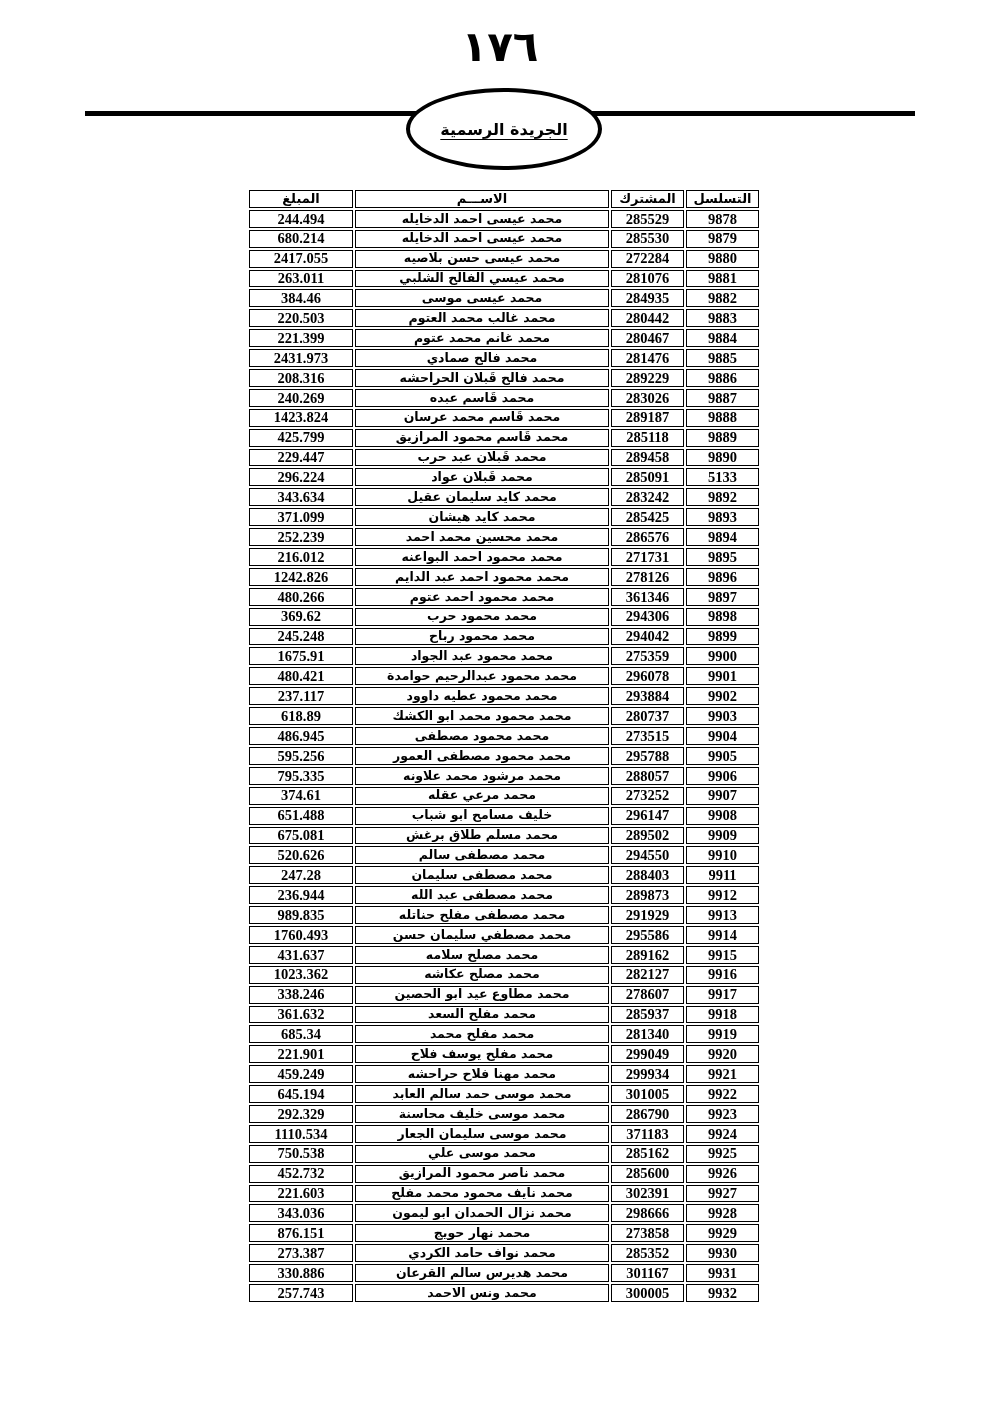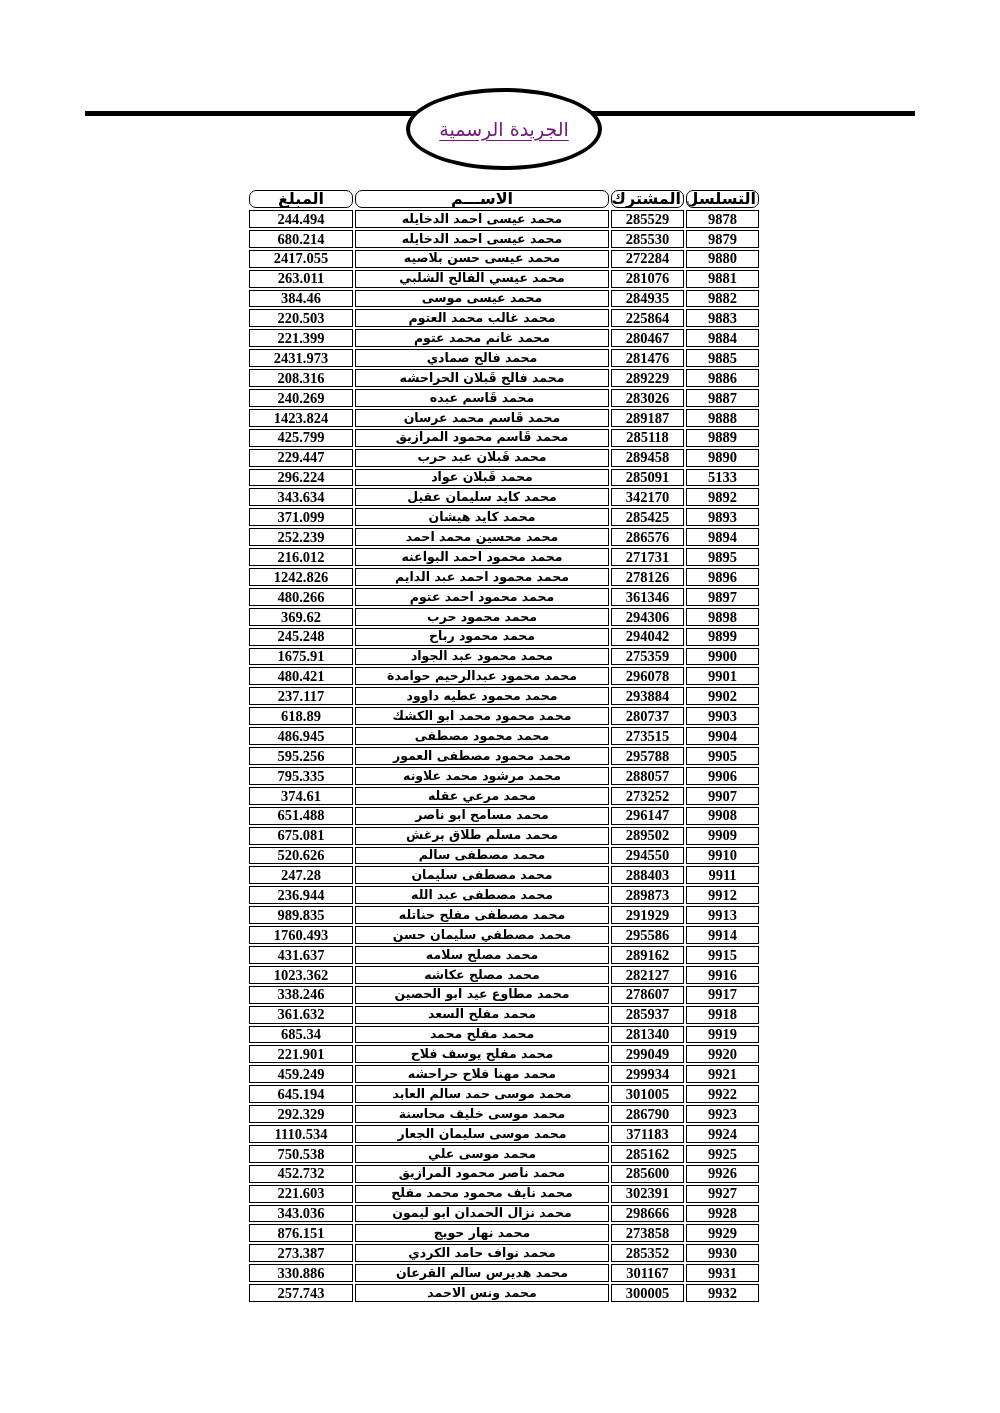--- a/index.html
+++ b/index.html
@@ -41,23 +41,23 @@
     width: 188px;
     height: 74px;
     border: 4px solid #000;
     border-radius: 50%;
     background: #ffffff;
     display: flex;
     align-items: center;
     justify-content: center;
   }
   .banner-text {
-    font-size: 19px;
-    font-weight: normal;
-    color: #701a75;
+    font-size: 16px;
+    font-weight: bold;
+    color: #000000;
     text-decoration: underline;
     text-underline-offset: 4px;
     white-space: nowrap;
     direction: rtl;
   }
   table.gazette-table {
     position: absolute;
     top: 188px;
     left: 247px;
     width: 508px;
@@ -72,24 +72,23 @@
     box-sizing: border-box;
     height: 17.9px;
     padding: 0 2px;
     text-align: center;
     vertical-align: middle;
     color: #000;
     overflow: hidden;
     white-space: nowrap;
   }
   th.h-label {
-    font-size: 16px;
+    font-size: 13px;
     font-weight: bold;
     line-height: 1;
-    border-radius: 7px;
   }
   td.c-serial, td.c-subscriber, td.c-amount {
     font-family: "Liberation Serif", serif;
     font-weight: bold;
     font-size: 14.5px;
     line-height: 1;
     direction: ltr;
   }
   td.c-name {
     font-size: 12.5px;
@@ -100,20 +99,21 @@
   col.w-serial     { width: 73px; }
   col.w-subscriber { width: 73px; }
   col.w-name       { width: 254px; }
   col.w-amount     { width: 104px; }
 </style>
 </head>
 <body>
 
 <div class="page">
 
+  <div class="page-number">١٧٦</div>
 
   <div class="header-rule"></div>
 
   <div class="banner-ellipse">
     <span class="banner-text">الجريدة الرسمية</span>
   </div>
 
   <table class="gazette-table">
     <colgroup>
       <col class="w-serial">
@@ -155,21 +155,21 @@
           <td class="c-amount">263.011</td>
         </tr>
         <tr>
           <td class="c-serial">9882</td>
           <td class="c-subscriber">284935</td>
           <td class="c-name">محمد عيسى موسى</td>
           <td class="c-amount">384.46</td>
         </tr>
         <tr>
           <td class="c-serial">9883</td>
-          <td class="c-subscriber">225864</td>
+          <td class="c-subscriber">280442</td>
           <td class="c-name">محمد غالب محمد العتوم</td>
           <td class="c-amount">220.503</td>
         </tr>
         <tr>
           <td class="c-serial">9884</td>
           <td class="c-subscriber">280467</td>
           <td class="c-name">محمد غانم محمد عتوم</td>
           <td class="c-amount">221.399</td>
         </tr>
         <tr>
@@ -209,21 +209,21 @@
           <td class="c-amount">229.447</td>
         </tr>
         <tr>
           <td class="c-serial">5133</td>
           <td class="c-subscriber">285091</td>
           <td class="c-name">محمد قَبلان عواد</td>
           <td class="c-amount">296.224</td>
         </tr>
         <tr>
           <td class="c-serial">9892</td>
-          <td class="c-subscriber">342170</td>
+          <td class="c-subscriber">283242</td>
           <td class="c-name">محمد كايد سليمان عقيل</td>
           <td class="c-amount">343.634</td>
         </tr>
         <tr>
           <td class="c-serial">9893</td>
           <td class="c-subscriber">285425</td>
           <td class="c-name">محمد كايد هيشان</td>
           <td class="c-amount">371.099</td>
         </tr>
         <tr>
@@ -306,21 +306,21 @@
         </tr>
         <tr>
           <td class="c-serial">9907</td>
           <td class="c-subscriber">273252</td>
           <td class="c-name">محمد مرعي عقله</td>
           <td class="c-amount">374.61</td>
         </tr>
         <tr>
           <td class="c-serial">9908</td>
           <td class="c-subscriber">296147</td>
-          <td class="c-name">محمد مسامح ابو ناصر</td>
+          <td class="c-name">خليف مسامح ابو شباب</td>
           <td class="c-amount">651.488</td>
         </tr>
         <tr>
           <td class="c-serial">9909</td>
           <td class="c-subscriber">289502</td>
           <td class="c-name">محمد مسلم طلاق برغش</td>
           <td class="c-amount">675.081</td>
         </tr>
         <tr>
           <td class="c-serial">9910</td>

